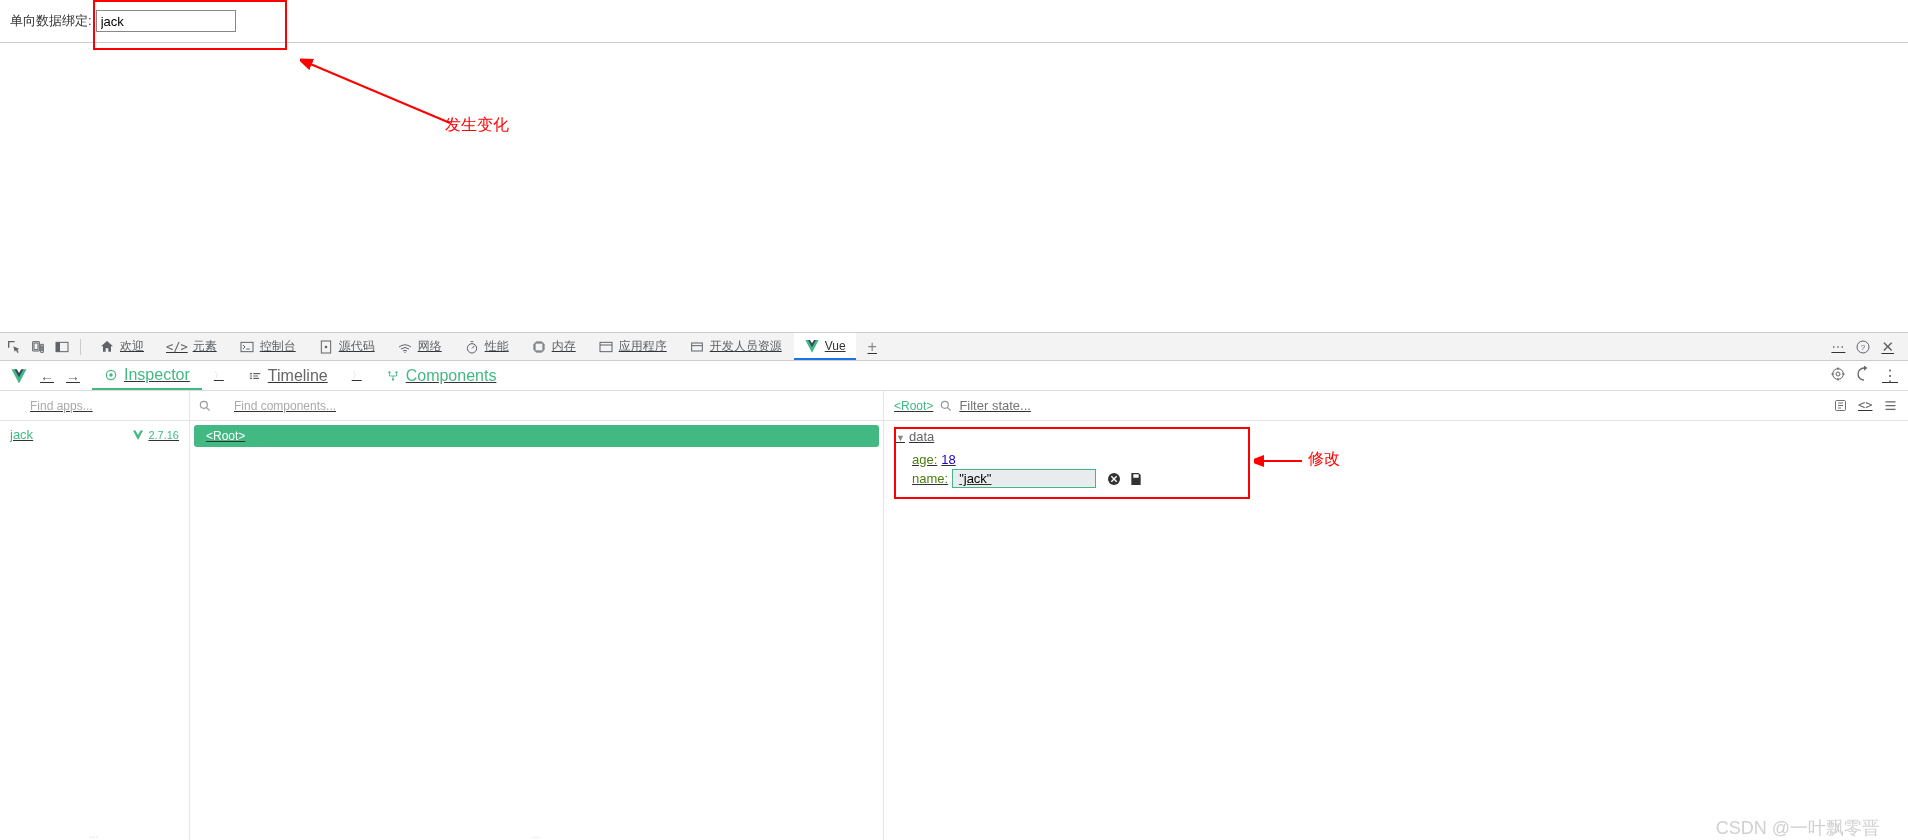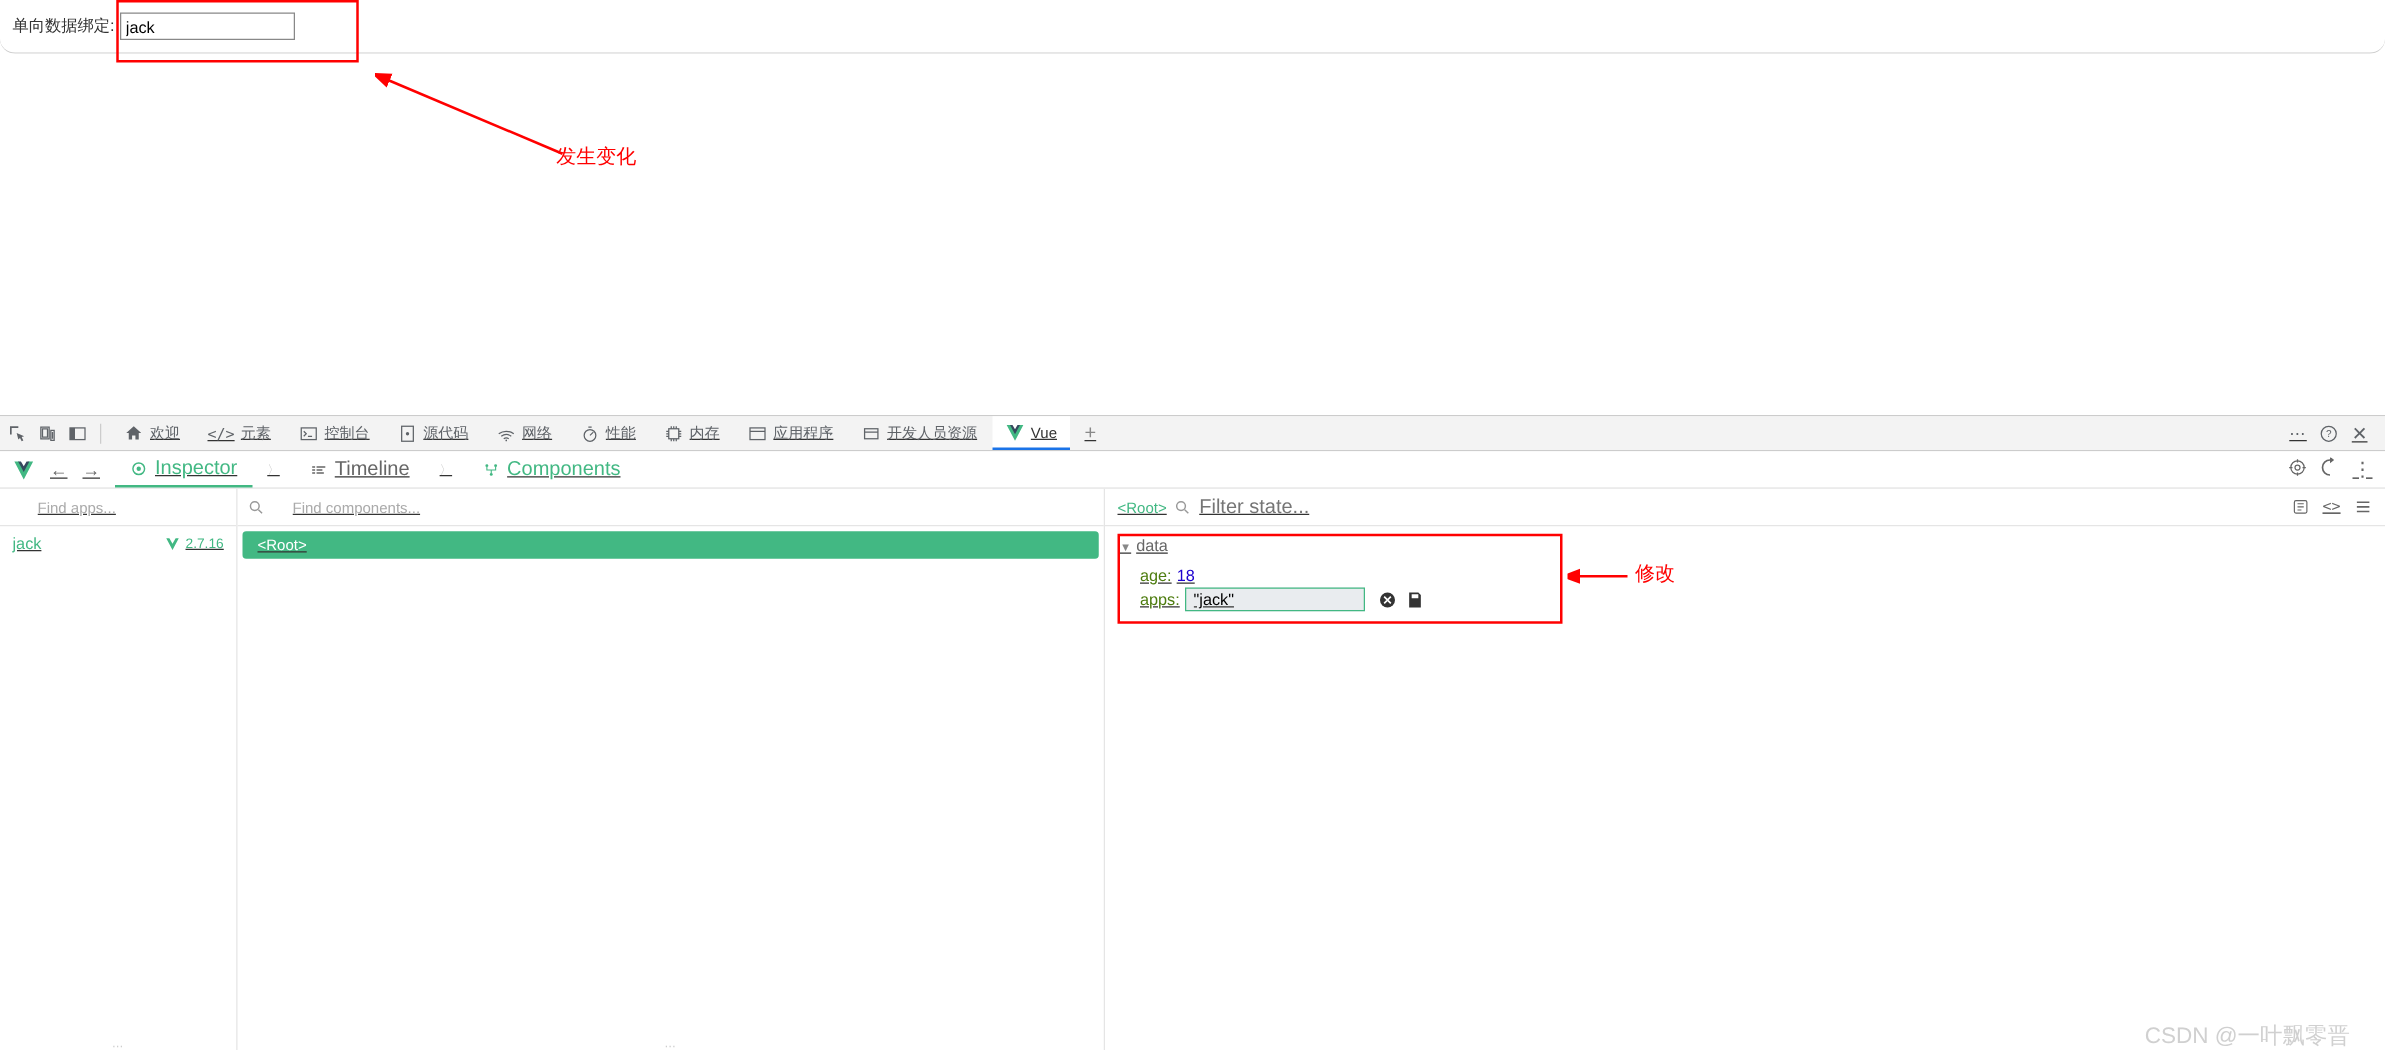--- a/index.html
+++ b/index.html
@@ -1,19 +1,19 @@
 <!DOCTYPE html>
 <html><head>
 <meta charset="utf-8">
 <style>
 * { margin: 0; padding: 0; box-sizing: border-box; font-family: Arial, "Microsoft YaHei", sans-serif; }
 body { width: 1908px; height: 840px; background: #fff; position: relative; font-size: 13px; color: #333; }
 
 
-.page-content { padding: 10px; border-bottom: 1px solid #ccc; border-radius: 12px; }
+.page-content { padding: 10px; border-bottom: 1px solid #ccc; }
 .input-row { display: flex; align-items: center; gap: 4px; }
 .input-row input { width: 140px; height: 22px; padding: 2px 4px; border: 1px solid #888; font-size: 13px; }
 .input-highlight { position: absolute; border: 2px solid red; left: 93px; top: 0px; width: 194px; height: 50px; pointer-events: none; }
 
 
 .annotation1 { position: absolute; left: 300px; top: 45px; width: 220px; height: 90px; pointer-events: none; }
 .anno1-label { position: absolute; left: 445px; top: 115px; color: red; font-size: 16px; }
 
 
 .devtools { position: absolute; left: 0; right: 0; top: 332px; bottom: 0; border-top: 1px solid #ccc; background: #f3f3f3; display: flex; flex-direction: column; text-decoration: underline; }
@@ -277,41 +277,41 @@
       <div class="handle">⋯</div>
     </div>
 
     <div class="panel-right">
       <div class="state-header">
         <span class="state-root">&lt;Root&gt;</span>
         <svg class="search-ico" viewBox="0 0 24 24">
             <circle cx="10" cy="10" r="6" fill="none" stroke="#999" stroke-width="2"></circle>
             <path d="M15 15l5 5" stroke="#999" stroke-width="2"></path>
           </svg>
-        <input class="state-search" style="border: none; outline: none; font-size: 16px;" placeholder="Filter state...">
+        <input class="state-search" style="border: none; outline: none; font-size: 13px;" placeholder="Filter state...">
         <div class="state-icons">
           <svg class="si" viewBox="0 0 24 24">
               <rect x="4" y="4" width="16" height="16" rx="2" fill="none" stroke="#666" stroke-width="1.5"></rect>
               <path d="M8 8h8M8 12h8M8 16h5" stroke="#666" stroke-width="1.5"></path>
             </svg>
           <span class="si" style="font-family:monospace;color:#666;font-size:12px">&lt;&gt;</span>
           <svg class="si" viewBox="0 0 24 24">
               <path d="M4 6h16M4 12h16M4 18h16" stroke="#666" stroke-width="2"></path>
             </svg>
         </div>
       </div>
       <div class="data-section">
         <span class="data-label"><span class="data-tri">▼</span><span>data</span></span>
         <div class="data-props">
           <div class="prop-row">
             <span class="prop-key">age:</span>
             <span class="prop-num">18</span>
           </div>
           <div class="prop-row">
-            <span class="prop-key">apps:</span>
+            <span class="prop-key">name:</span>
             <input class="prop-edit" value="&quot;jack&quot;" style="">
             <div class="edit-btns">
               <svg class="edit-btn" viewBox="0 0 24 24">
                   <circle cx="12" cy="12" r="9" fill="#333"></circle>
                   <path d="M8 8l8 8M16 8l-8 8" stroke="#fff" stroke-width="2"></path>
                 </svg>
               <svg class="edit-btn" viewBox="0 0 24 24">
                   <path d="M5 3h11l3 3v15H5V3zm3 2v5h8V5M8 14h8v5H8z" fill="#333"></path>
                 </svg>
             </div>

